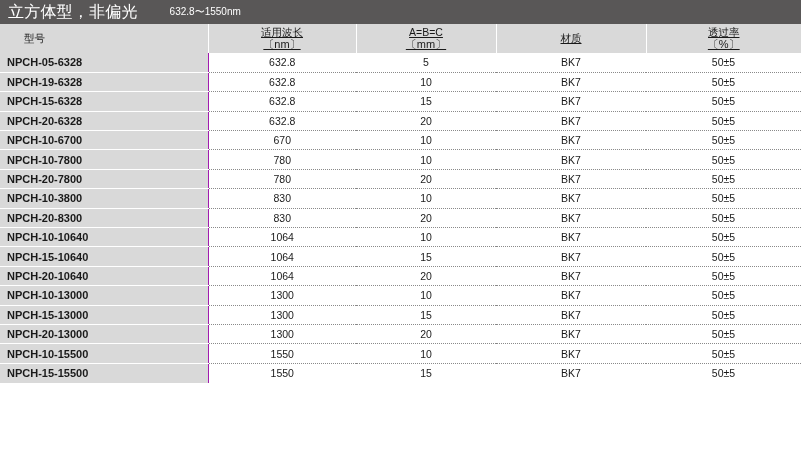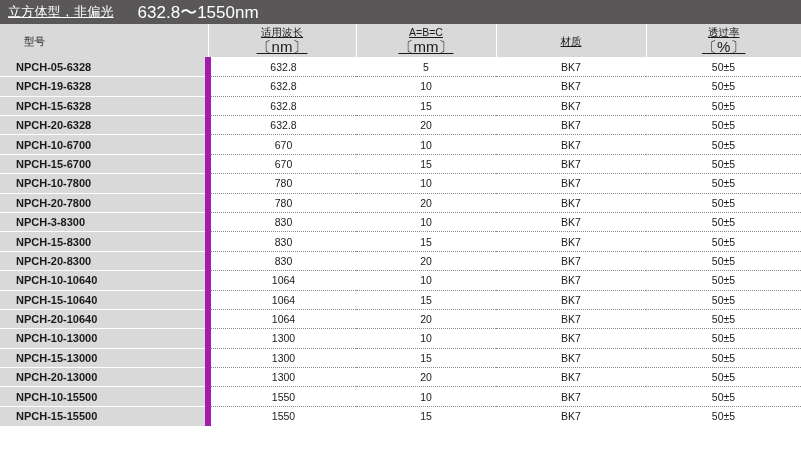--- a/index.html
+++ b/index.html
@@ -23,28 +23,27 @@
   .title-bar {
     height: 24px;
     background: #595757;
     color: #ffffff;
     display: flex;
     align-items: center;
     padding: 0 8px;
     box-sizing: border-box;
   }
   .title-bar .title-main {
-    font-size: 13px;
+    font-size: 16px;
     letter-spacing: 0.2px;
     white-space: nowrap;
-    text-decoration: underline;
   }
   .title-bar .title-sub {
-    font-size: 17px;
-    margin-left: 24px;
+    font-size: 10px;
+    margin-left: 32px;
     white-space: nowrap;
   }
   
   table.spec {
     width: 801px;
     border-collapse: collapse;
     table-layout: fixed;
     font-size: 11px;
   }
   table.spec col.c0 { width: 208px; }
@@ -68,41 +67,41 @@
   thead th.model-head {
     text-align: left;
     padding-left: 24px;
     font-size: 11.5px;
   }
   thead th.center-head {
     text-align: center;
     text-decoration: underline;
   }
   thead th .h-line1 { display: block; font-size: 10.5px; }
-  thead th .h-line2 { display: block; font-size: 15px; }
+  thead th .h-line2 { display: block; font-size: 11px; }
 
   tbody td {
     height: 19.4px;
     padding: 0 6px;
     box-sizing: border-box;
     vertical-align: middle;
     border-bottom: 1px dotted #8a8a8a;
     font-size: 10.5px;
     text-align: center;
     color: #1a1a1a;
     background: #ffffff;
   }
   tbody td.model-cell {
     background: #d9d9d9;
     text-align: left;
-    padding-left: 16px;
+    padding-left: 7px;
     font-weight: bold;
     font-size: 11px;
     border-bottom: 1px solid #ffffff;
-    border-right: 6px solid #a21caf;
+    border-right: 1px solid #a21caf;
   }
   tbody tr:last-child td.model-cell { border-bottom: none; }
   tbody tr:last-child td { border-bottom: none; }
 </style>
 </head>
 <body>
 
 <div class="page">
 
   <div class="title-bar">
@@ -170,51 +169,37 @@
           <td>50±5</td>
         </tr>
         <tr>
           <td class="model-cell">NPCH-10-6700</td>
           <td>670</td>
           <td>10</td>
           <td>BK7</td>
           <td>50±5</td>
         </tr>
         <tr>
-          <td class="model-cell">NPCH-15-6700</td>
-          <td>670</td>
-          <td>15</td>
-          <td>BK7</td>
-          <td>50±5</td>
-        </tr>
-        <tr>
           <td class="model-cell">NPCH-10-7800</td>
           <td>780</td>
           <td>10</td>
           <td>BK7</td>
           <td>50±5</td>
         </tr>
         <tr>
           <td class="model-cell">NPCH-20-7800</td>
           <td>780</td>
           <td>20</td>
           <td>BK7</td>
           <td>50±5</td>
         </tr>
         <tr>
-          <td class="model-cell">NPCH-3-8300</td>
+          <td class="model-cell">NPCH-10-3800</td>
           <td>830</td>
           <td>10</td>
-          <td>BK7</td>
-          <td>50±5</td>
-        </tr>
-        <tr>
-          <td class="model-cell">NPCH-15-8300</td>
-          <td>830</td>
-          <td>15</td>
           <td>BK7</td>
           <td>50±5</td>
         </tr>
         <tr>
           <td class="model-cell">NPCH-20-8300</td>
           <td>830</td>
           <td>20</td>
           <td>BK7</td>
           <td>50±5</td>
         </tr>

